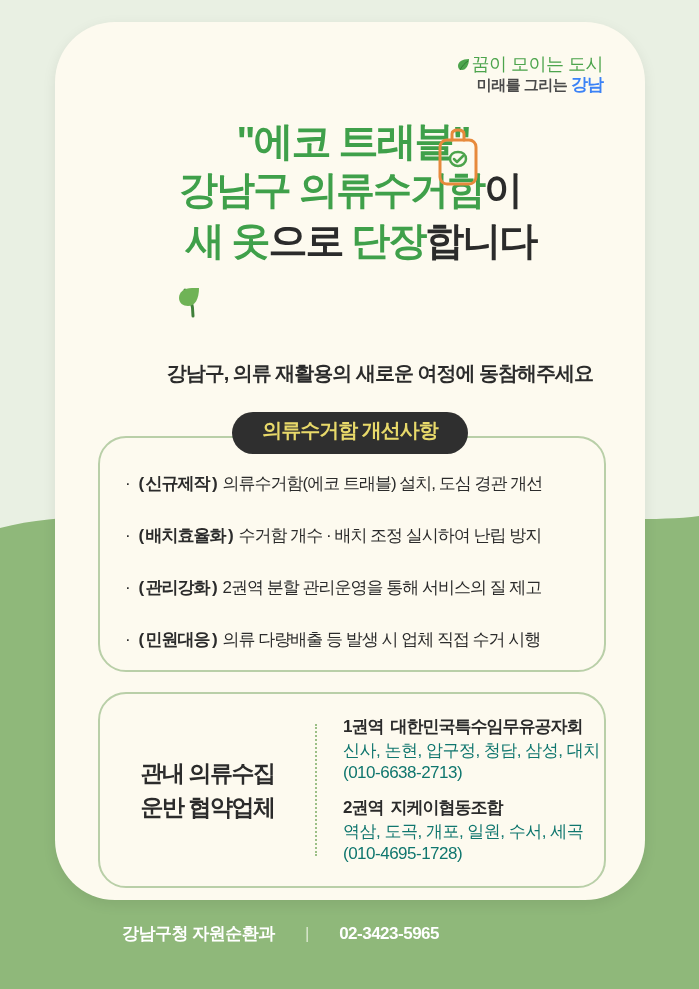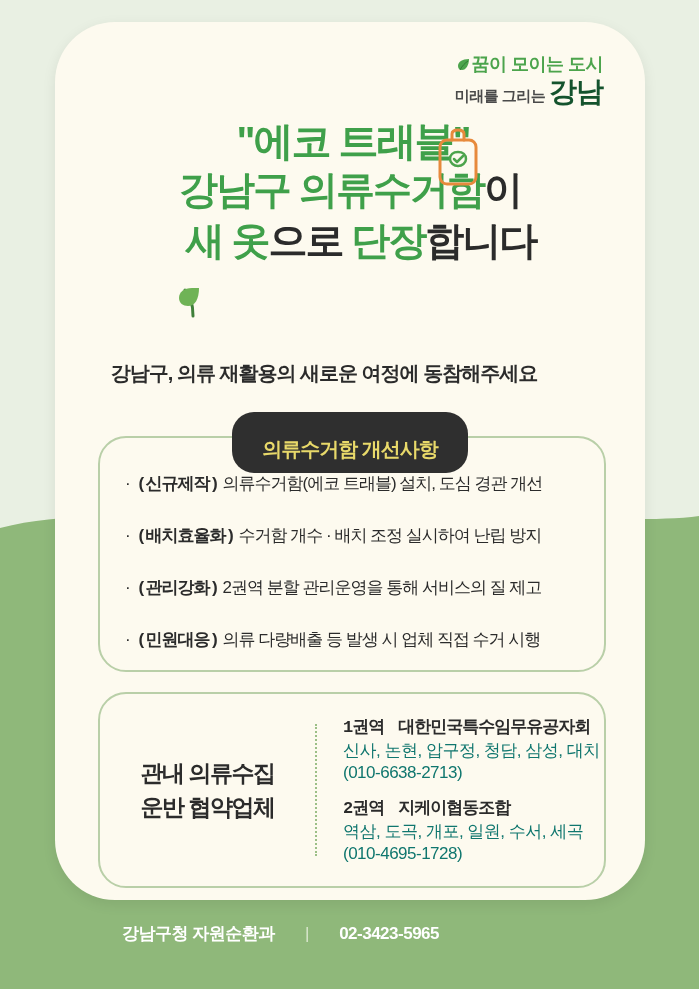--- a/index.html
+++ b/index.html
@@ -50,37 +50,37 @@
   
   .logo {
     position: absolute;
     right: 42px;
     top: 32px;
     text-align: right;
     line-height: 1.18;
   }
   .logo-line1 {
     font-size: 15px;
-    font-weight: bold;
+    font-weight: normal;
     color: #4a4a4a;
     letter-spacing: -0.5px;
   }
   .logo-line1 .accent {
     color: #4ca44c;
     font-size: 18px;
   }
   .logo-line2 {
     font-size: 15px;
     font-weight: bold;
     color: #4a4a4a;
     letter-spacing: -0.5px;
   }
   .logo-line2 .big {
-    color: #14532d;
-    font-size: 28px;
+    color: #3b82f6;
+    font-size: 17px;
     font-weight: bold;
     letter-spacing: -1px;
   }
   .leaf-mark {
     display: inline-block;
     width: 13px;
     height: 13px;
     vertical-align: -1px;
     margin-right: 1px;
   }
@@ -133,21 +133,21 @@
     width: 34px;
     height: 44px;
   }
 
   
   .subtitle {
     position: absolute;
     left: 0;
     top: 338px;
     width: 538px;
-    text-align: center;
+    text-align: right;
     font-size: 20px;
     font-weight: bold;
     letter-spacing: -1px;
     color: #2b2b2b;
   }
 
   
   .imp-box {
     position: absolute;
     left: 43px;
@@ -165,21 +165,21 @@
     width: 590px;
     text-align: center;
   }
   .imp-title {
     display: inline-block;
     background: #2f2f2f;
     color: #e8d96a;
     font-size: 20px;
     font-weight: bold;
     letter-spacing: -1px;
-    padding: 24px 30px 10px;
+    padding: 5px 30px 10px;
     border-radius: 22px;
     text-align: right;
   }
   .imp-list {
     position: absolute;
     left: 70px;
     top: 450px;
     width: 470px;
   }
   .imp-item {
@@ -225,21 +225,21 @@
   .part-group { margin-bottom: 12px; }
   .part-group:last-child { margin-bottom: 0; }
   .pg-title {
     font-size: 17px;
     font-weight: bold;
     letter-spacing: -1px;
     color: #2b2b2b;
     margin-bottom: 2px;
     white-space: nowrap;
   }
-  .pg-title .zone { margin-right: 14px; font-family: Liberation Mono, monospace; }
+  .pg-title .zone { margin-right: 7px; }
   .pg-areas, .pg-phone {
     font-size: 17px;
     letter-spacing: -0.5px;
     color: #0f766e;
     line-height: 1.3;
     white-space: nowrap;
   }
 
   
   .footer {

